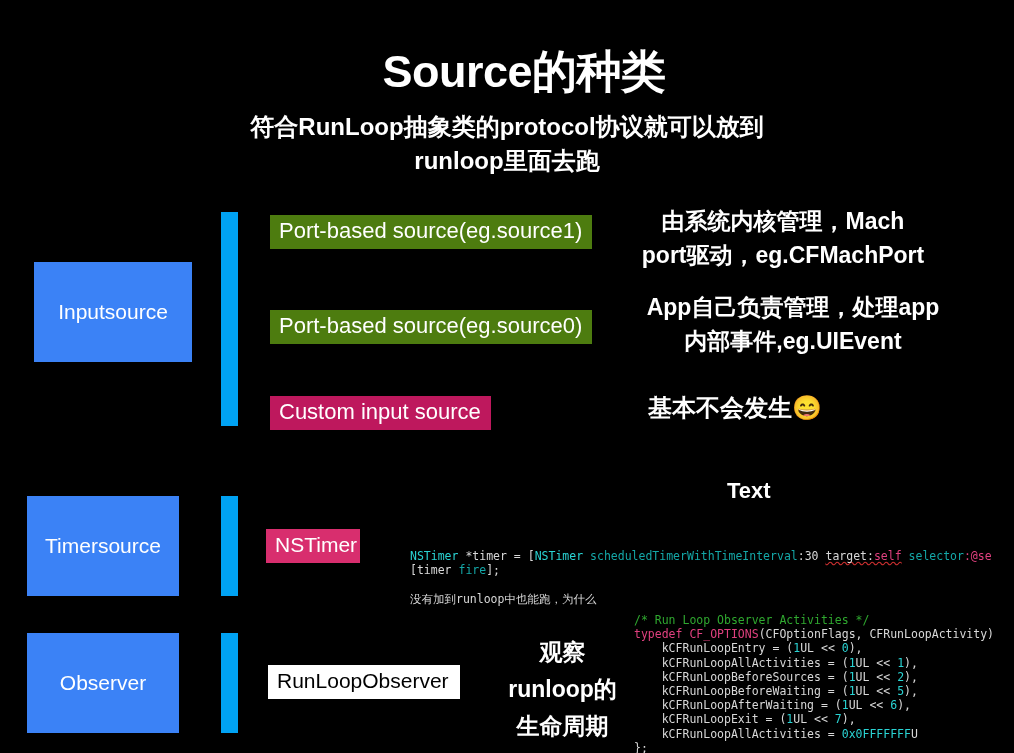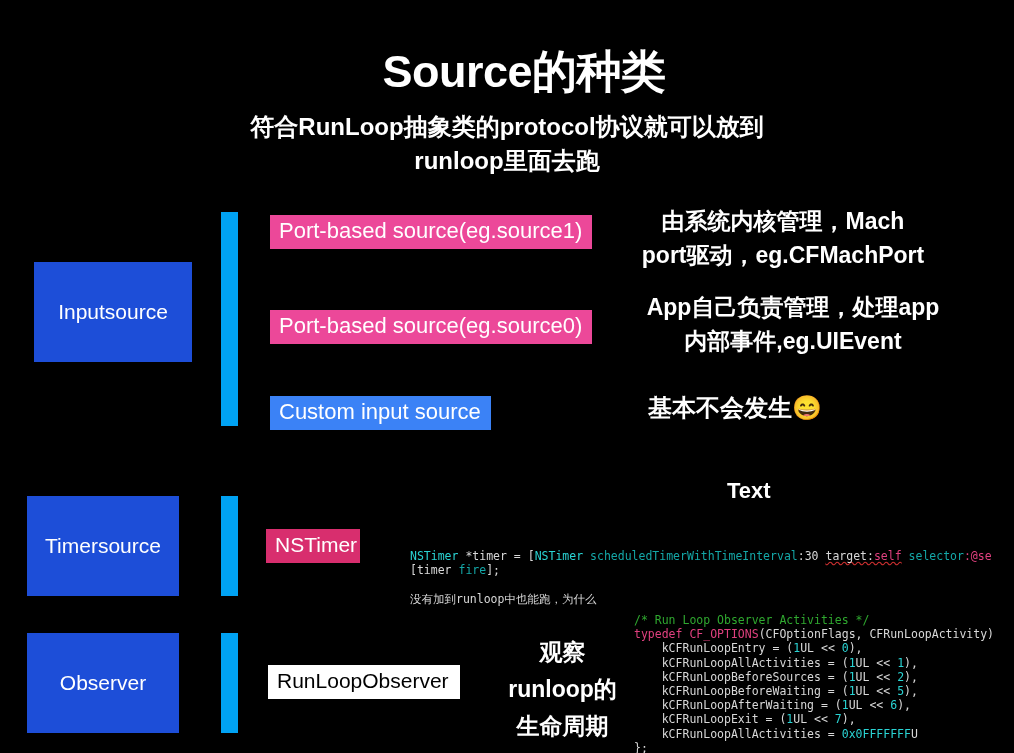--- a/index.html
+++ b/index.html
@@ -42,21 +42,21 @@
     text-align: center;
     font-size: 24px;
     font-weight: bold;
     line-height: 34px;
   }
   .subtitle .l2 { display: block; }
 
   
   .cat-box {
     position: absolute;
-    background: #1d4ed8;
+    background: #3b82f6;
     color: #ffffff;
     display: flex;
     align-items: center;
     justify-content: center;
     font-size: 21px;
     font-weight: normal;
   }
   #cat-input    { left: 34px;  top: 262px; width: 158px; height: 100px; }
   #cat-timer    { left: 27px;  top: 496px; width: 152px; height: 100px; }
   #cat-observer { left: 27px;  top: 633px; width: 152px; height: 100px; }
@@ -74,22 +74,22 @@
   .chip {
     position: absolute;
     display: flex;
     align-items: center;
     padding: 3px 9px 5px 9px;
     font-size: 22px;
     font-weight: normal;
     white-space: nowrap;
     box-sizing: border-box;
   }
-  .chip.green  { background: #ec4899; color: #ffffff; }
-  .chip.orange { background: #3b82f6; color: #ffffff; text-align: center; }
+  .chip.green  { background: #4d7c0f; color: #ffffff; }
+  .chip.orange { background: #be185d; color: #ffffff; text-align: center; }
   .chip.pink   { background: #d82e6e; color: #ffffff; }
   .chip.white  { background: #ffffff; color: #000000; }
 
   #chip-source1 { left: 270px; top: 215px; width: 322px; height: 34px; }
   #chip-source0 { left: 270px; top: 310px; width: 322px; height: 34px; }
   #chip-custom  { left: 270px; top: 396px; width: 221px; height: 34px; }
   #chip-nstimer { left: 266px; top: 529px; width: 94px;  height: 34px; font-size: 21px; }
   #chip-rlo     { left: 268px; top: 665px; width: 192px; height: 34px; font-size: 21px; }
 
   

